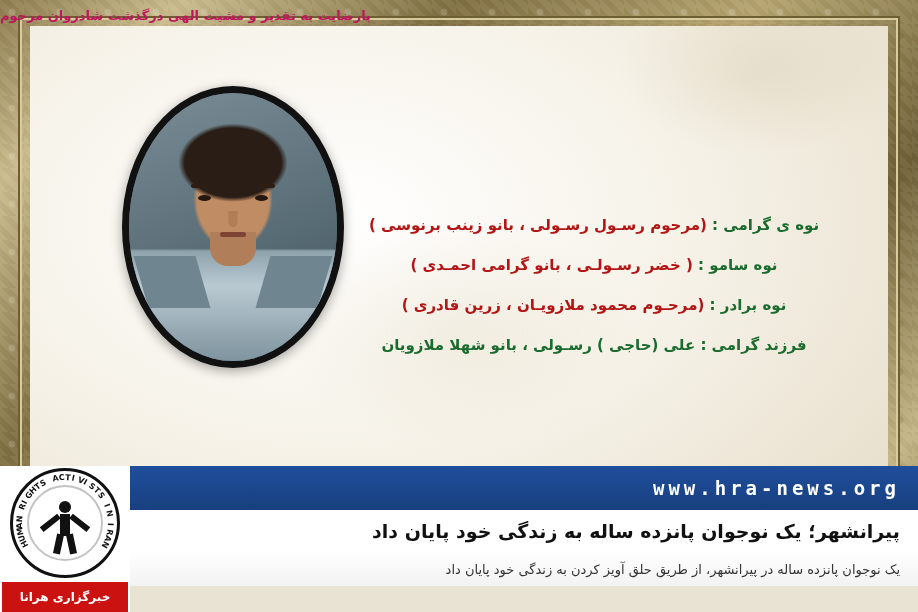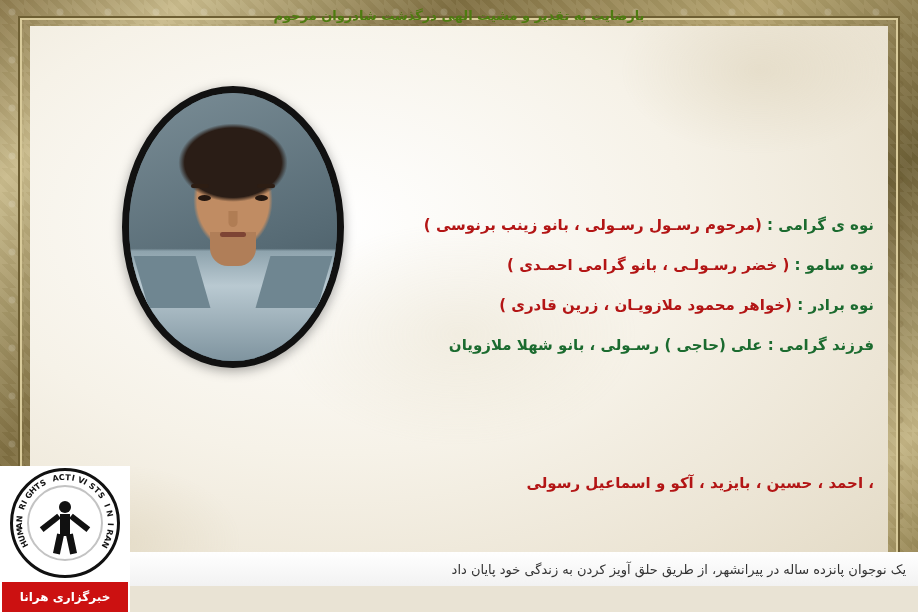--- a/index.html
+++ b/index.html
@@ -54,24 +54,24 @@
     background-image:
       radial-gradient(ellipse 200px 120px at 85% 8%, #b9a77a 0%, transparent 70%),
       radial-gradient(ellipse 180px 110px at 10% 92%, #b9a77a 0%, transparent 70%),
       radial-gradient(ellipse 240px 150px at 50% 55%, #cdbf98 0%, transparent 75%);
   }
 
   
   .top-text {
     position: absolute;
     top: 8px; left: 0; right: 0;
-    text-align: center;
+    text-align: left;
     font-size: 13px;
     font-weight: bold;
-    color: #4d7c0f;
+    color: #be185d;
     direction: rtl;
     letter-spacing: .3px;
   }
 
   
   .portrait-wrap {
     position: absolute;
     left: 122px;
     top: 86px;
     width: 222px;
@@ -164,21 +164,21 @@
     text-shadow: 0 2px 2px rgba(0,0,0,.15);
   }
 
   
   .rel-list {
     position: absolute;
     right: 44px;
     top: 216px;
     width: 560px;
     direction: rtl;
-    text-align: right;
+    text-align: center;
   }
   .rel-line {
     font-size: 15px;
     font-weight: bold;
     margin-bottom: 22px;
     white-space: nowrap;
   }
   .rel-line .lbl { color: #1b6b2f; }
   .rel-line .val { color: #b31515; }
   .rel-line.green-all { color: #1b6b2f; }
@@ -251,21 +251,21 @@
   .subline-strip {
     position: absolute;
     left: 130px;
     right: 0;
     top: 552px;
     height: 34px;
     background: linear-gradient(180deg, #ffffff 0%, #f2f2f2 100%);
     display: flex;
     align-items: center;
     justify-content: flex-end;
-    padding-right: 12px;
+    padding-right: 18px;
     box-sizing: border-box;
   }
   .subline {
     direction: rtl;
     font-size: 13px;
     color: #333;
   }
 
   
   .logo-block {
@@ -397,32 +397,38 @@
     <div class="rel-line">
       <span class="lbl">نوه ی گرامی :</span>
       <span class="val">(مرحوم رسـول رسـولی ، بانو زینب برنوسی )</span>
     </div>
     <div class="rel-line">
       <span class="lbl">نوه سامو :</span>
       <span class="val">( خضر رسـولـی ، بانو گرامی احمـدی )</span>
     </div>
     <div class="rel-line">
       <span class="lbl">نوه برادر :</span>
-      <span class="val">(خواهر محمود ملازویـان ، زرین قادری )</span>
+      <span class="val">(مرحـوم محمود ملازویـان ، زرین قادری )</span>
     </div>
     <div class="rel-line green-all">
       <span>فرزند گرامی :</span>
       <span>علی (حاجی ) رسـولی ، بانو شهلا ملازویان</span>
     </div>
   </div>
 
   <div class="rel-line-bottom">، احمد ، حسین ، بایزید ، آکو و اسماعیل رسولی</div>
   <div class="rel-line-faded">خواهر زاده گرامی : ( علی ، ابراهیم و بایزید ملازویان ) (سامو ، آسو عزیزی )</div>
 
-
+  <div class="hra-banner">
+    <div class="hra-url">www.hra-news.org</div>
+  </div>
+
+  <div class="headline-strip">
+    <div class="headline">پیرانشهر؛ یک نوجوان پانزده ساله به زندگی خود پایان داد</div>
+  </div>
   <div class="subline-strip">
     <div class="subline">یک نوجوان پانزده ساله در پیرانشهر، از طریق حلق آویز کردن به زندگی خود پایان داد</div>
   </div>
   <div class="bottom-fill"></div>
 
   <div class="logo-block">
     <div class="logo-circle">
       <div class="logo-globe"></div>
       <div class="logo-figure">
         <div class="head"></div>

